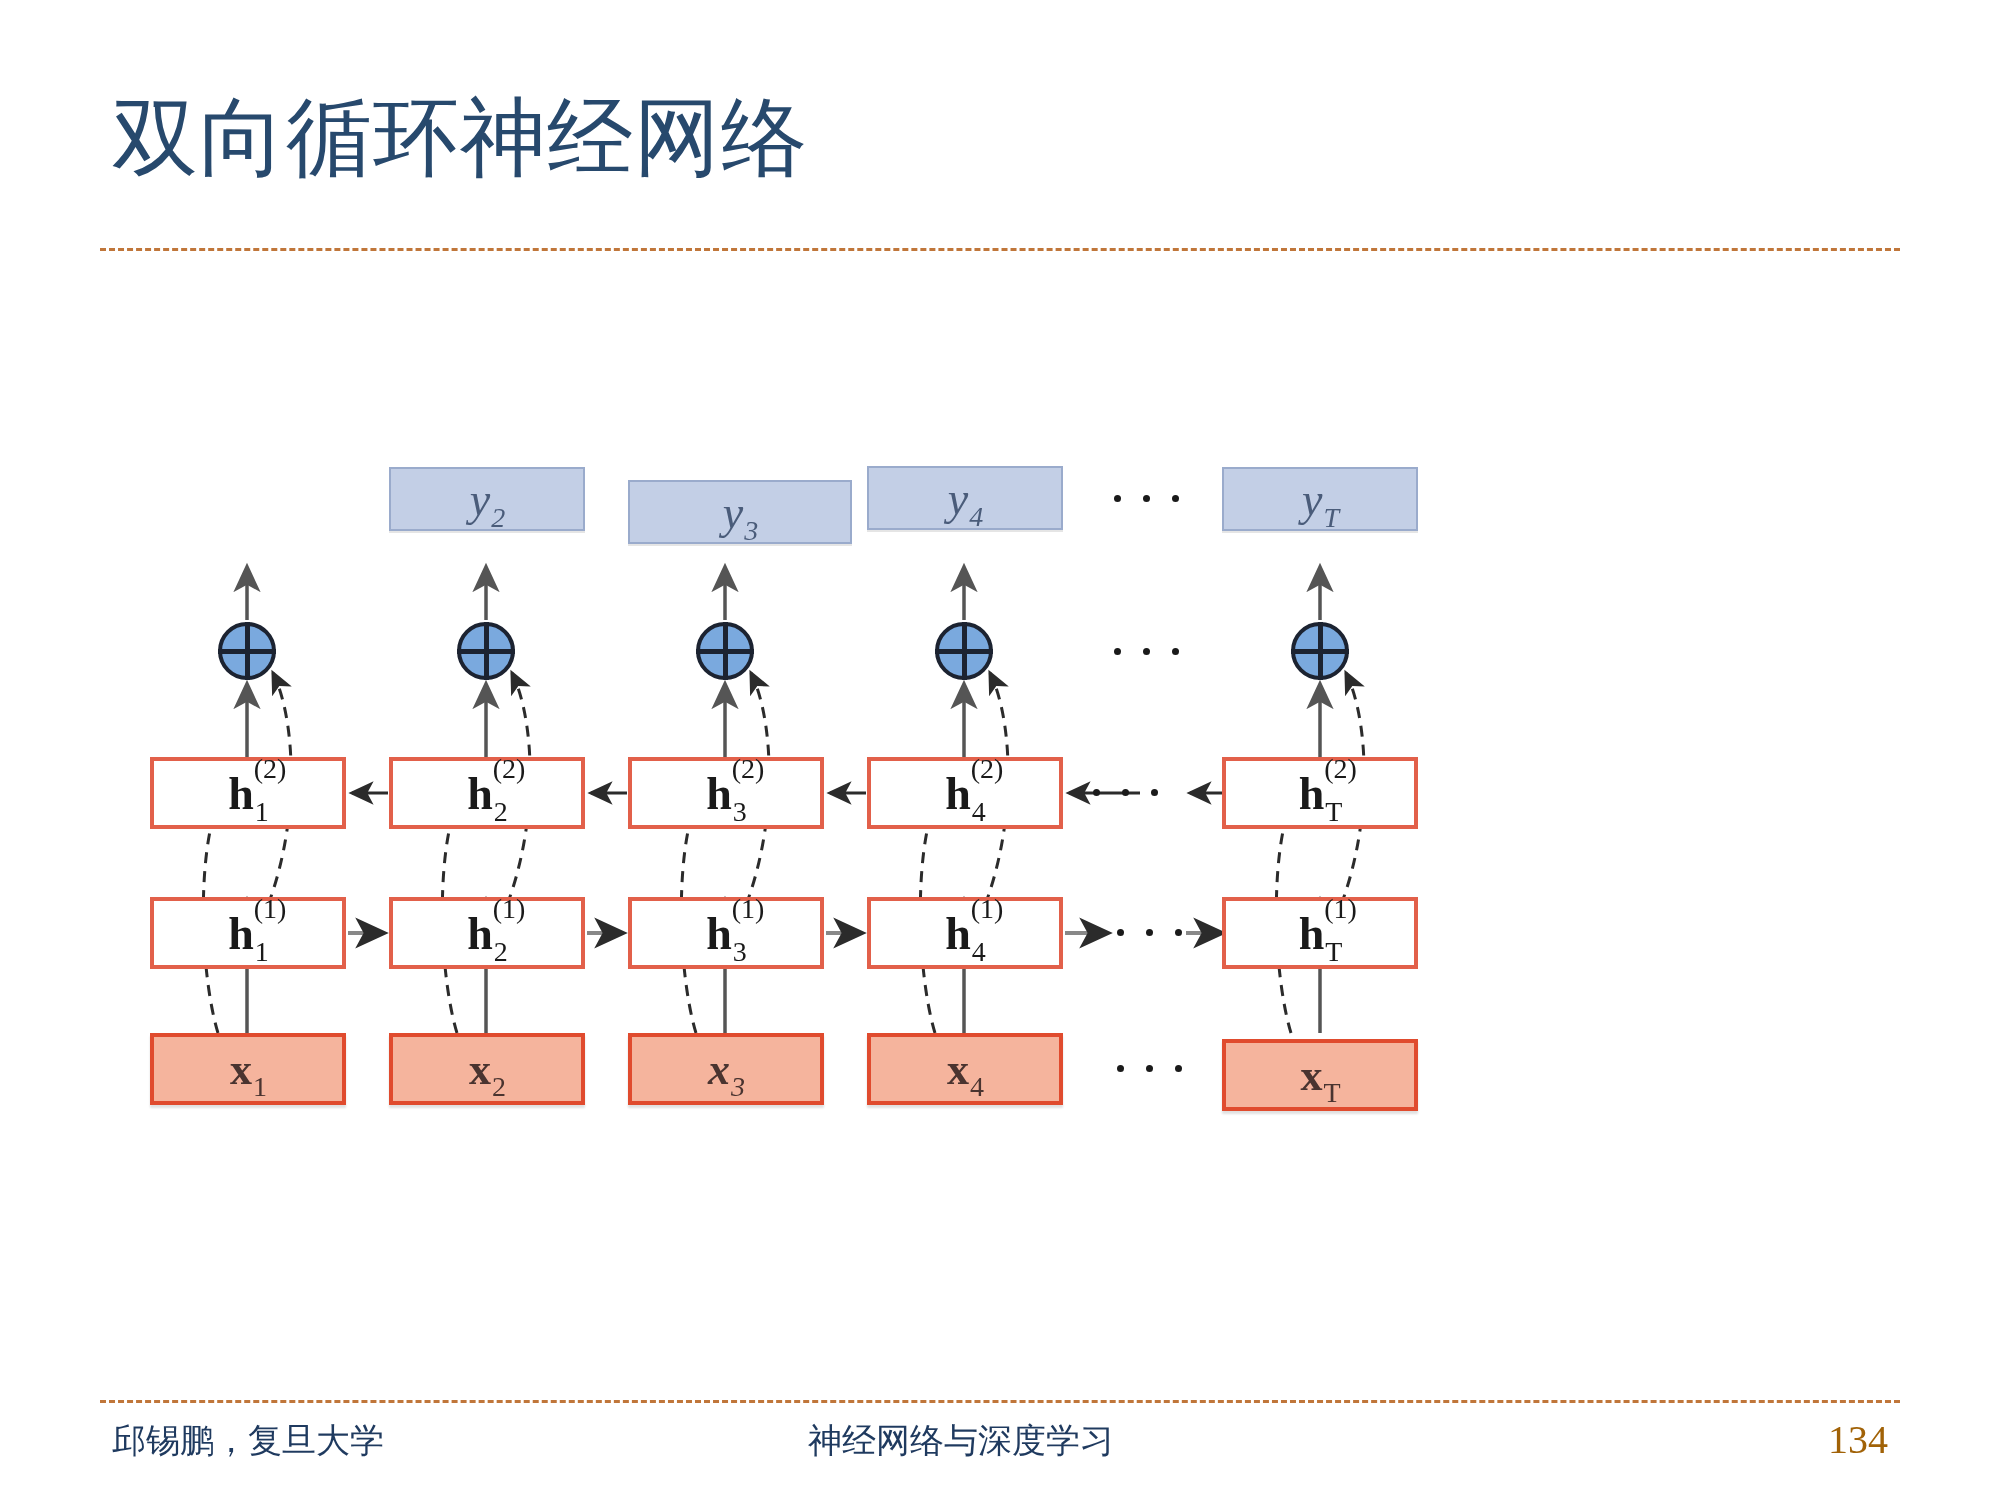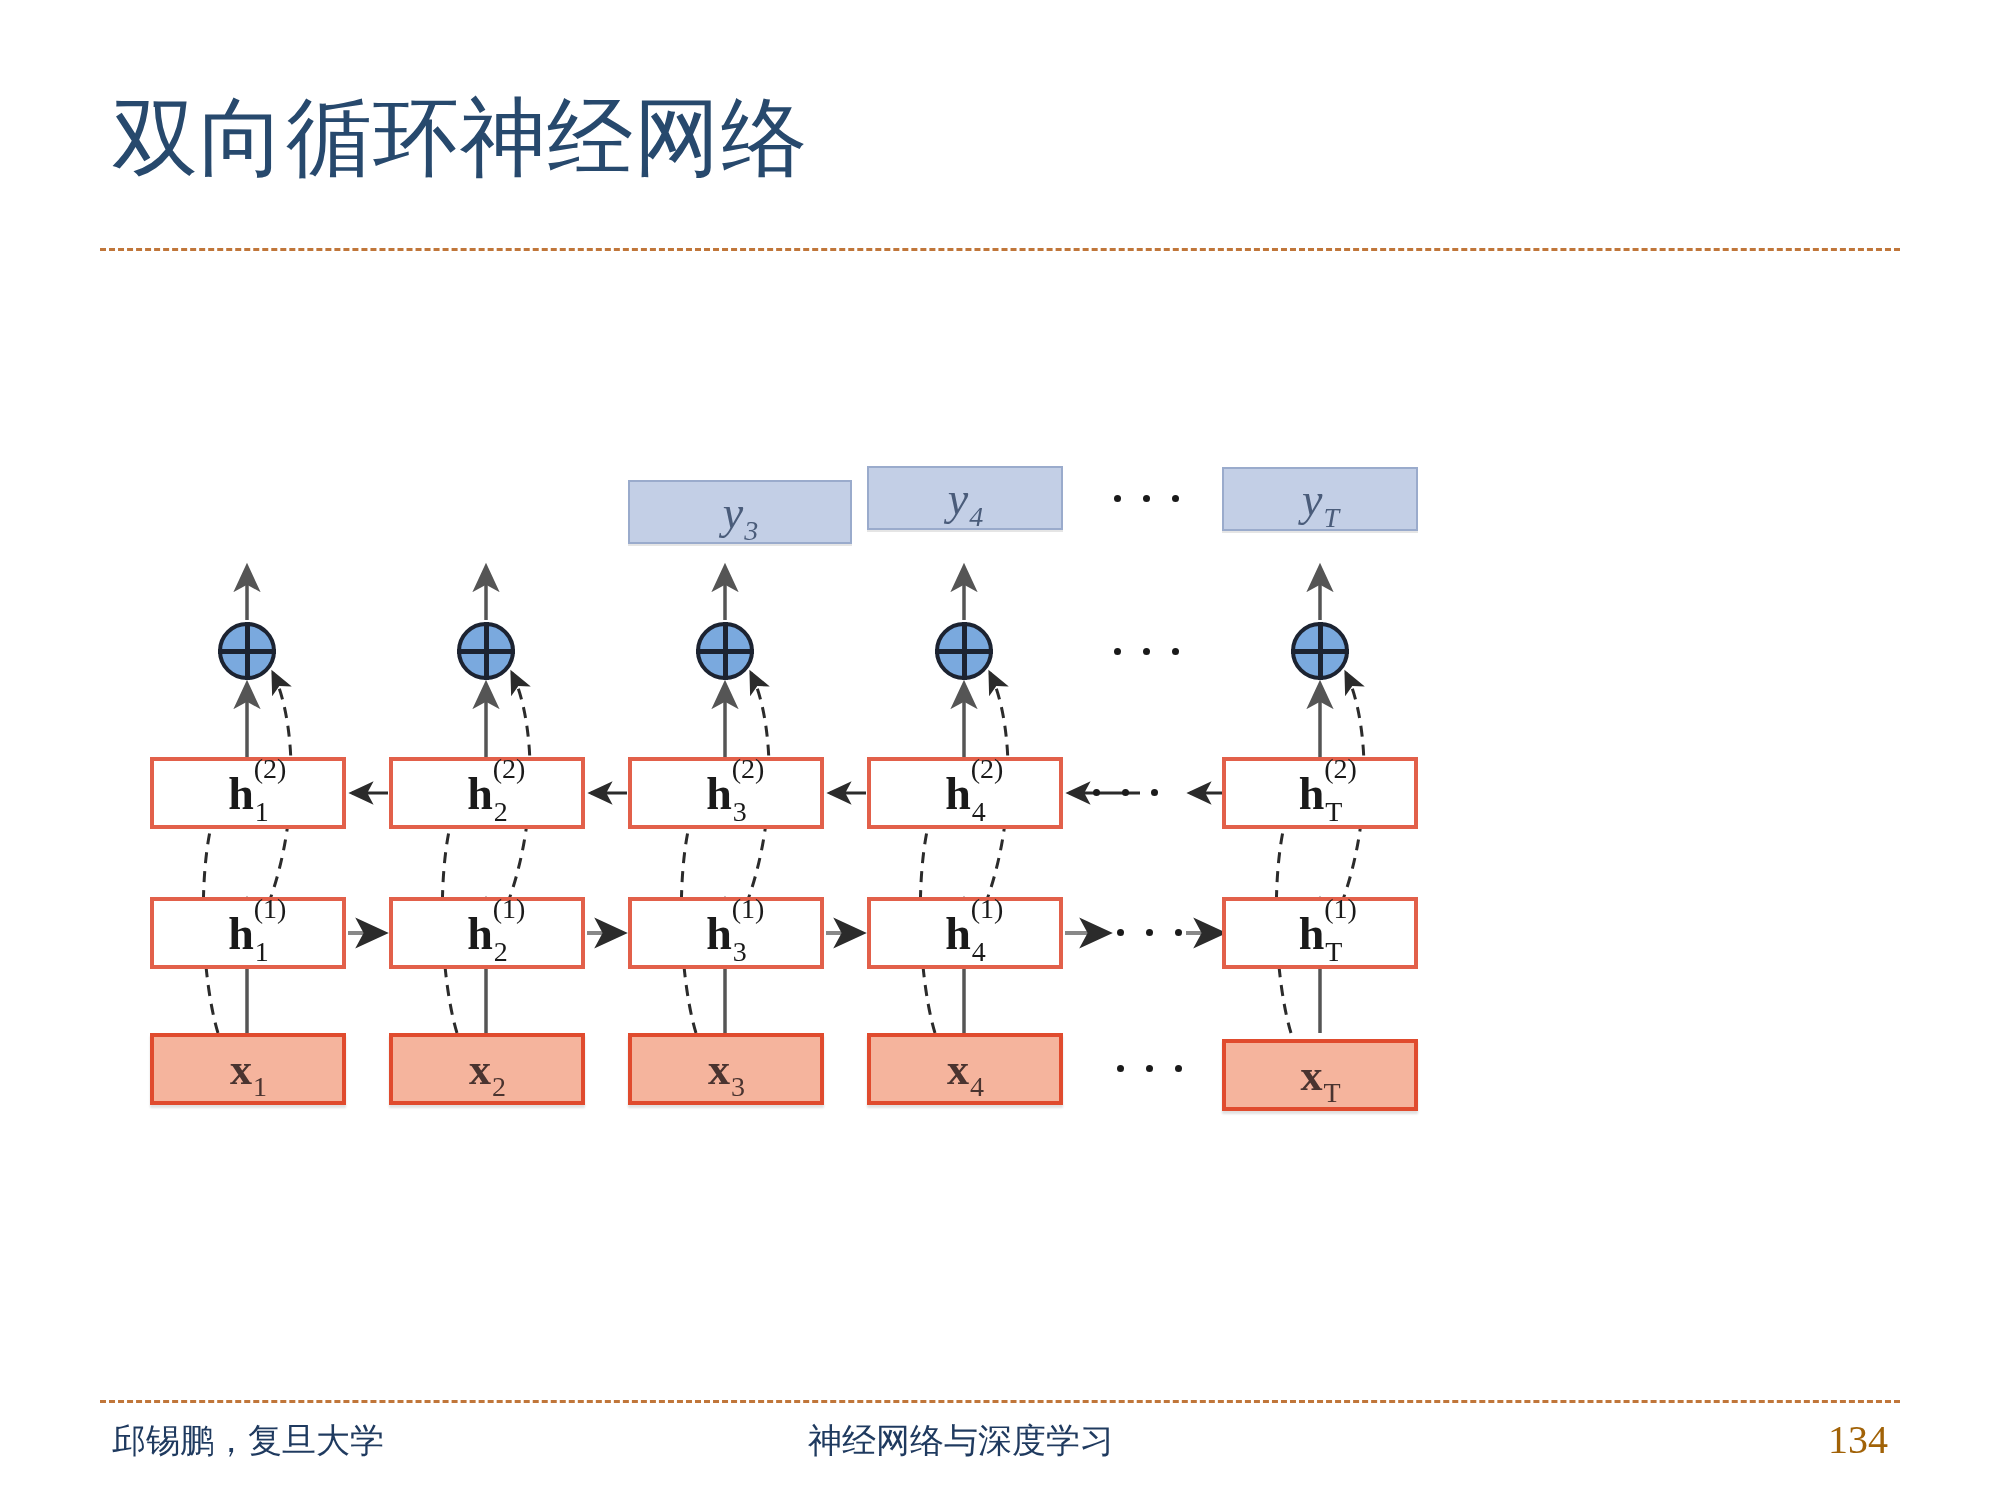--- a/index.html
+++ b/index.html
@@ -245,20 +245,23 @@
 
     <g>
       <line x1="348" y1="933" x2="384" y2="933" stroke="#888" stroke-width="4" marker-end="url(#ah)"></line>
       <line x1="587" y1="933" x2="623" y2="933" stroke="#888" stroke-width="4" marker-end="url(#ah)"></line>
       <line x1="826" y1="933" x2="862" y2="933" stroke="#888" stroke-width="4" marker-end="url(#ah)"></line>
       <line x1="1065" y1="933" x2="1108" y2="933" stroke="#888" stroke-width="4" marker-end="url(#ah)"></line>
       <line x1="1186" y1="933" x2="1222" y2="933" stroke="#888" stroke-width="4" marker-end="url(#ah)"></line>
     </g>
   </svg>
 
+  <div class="node node-y" style="left:389px;  top:467px; width:196px; height:64px;">
+    <span class="mlabel m-y"><span class="m-base">y</span><span class="m-sub">2</span></span>
+  </div>
   <div class="node node-y" style="left:628px;  top:480px; width:224px; height:64px;">
     <span class="mlabel m-y"><span class="m-base">y</span><span class="m-sub">3</span></span>
   </div>
   <div class="node node-y" style="left:867px;  top:466px; width:196px; height:64px;">
     <span class="mlabel m-y"><span class="m-base">y</span><span class="m-sub">4</span></span>
   </div>
   <div class="node node-y" style="left:1222px; top:467px; width:196px; height:64px;">
     <span class="mlabel m-y"><span class="m-base">y</span><span class="m-sub">T</span></span>
   </div>
   <div class="ellipsis" style="left:1114px; top:495px;">
@@ -319,21 +322,21 @@
       <span></span>
       <span></span>
     </div>
 
   <div class="node node-x" style="left:150px;  top:1033px; width:196px; height:72px;">
     <span class="mlabel m-x"><span class="m-base">x</span><span class="m-sub">1</span></span>
   </div>
   <div class="node node-x" style="left:389px;  top:1033px; width:196px; height:72px;">
     <span class="mlabel m-x"><span class="m-base">x</span><span class="m-sub">2</span></span>
   </div>
-  <div class="node node-x" style="left:628px;  top:1033px; width:196px; height:72px;">
+  <div class="node node-x" style="left:628px;  top:1033px; width:196px; height:72px;font-style:italic;">
     <span class="mlabel m-x"><span class="m-base">x</span><span class="m-sub">3</span></span>
   </div>
   <div class="node node-x" style="left:867px;  top:1033px; width:196px; height:72px;">
     <span class="mlabel m-x"><span class="m-base">x</span><span class="m-sub">4</span></span>
   </div>
   <div class="node node-x" style="left:1222px; top:1033px; width:196px; height:72px;margin-top:6px;">
     <span class="mlabel m-x"><span class="m-base">x</span><span class="m-sub">T</span></span>
   </div>
   <div class="ellipsis" style="left:1117px; top:1065px;">
       <span></span>

